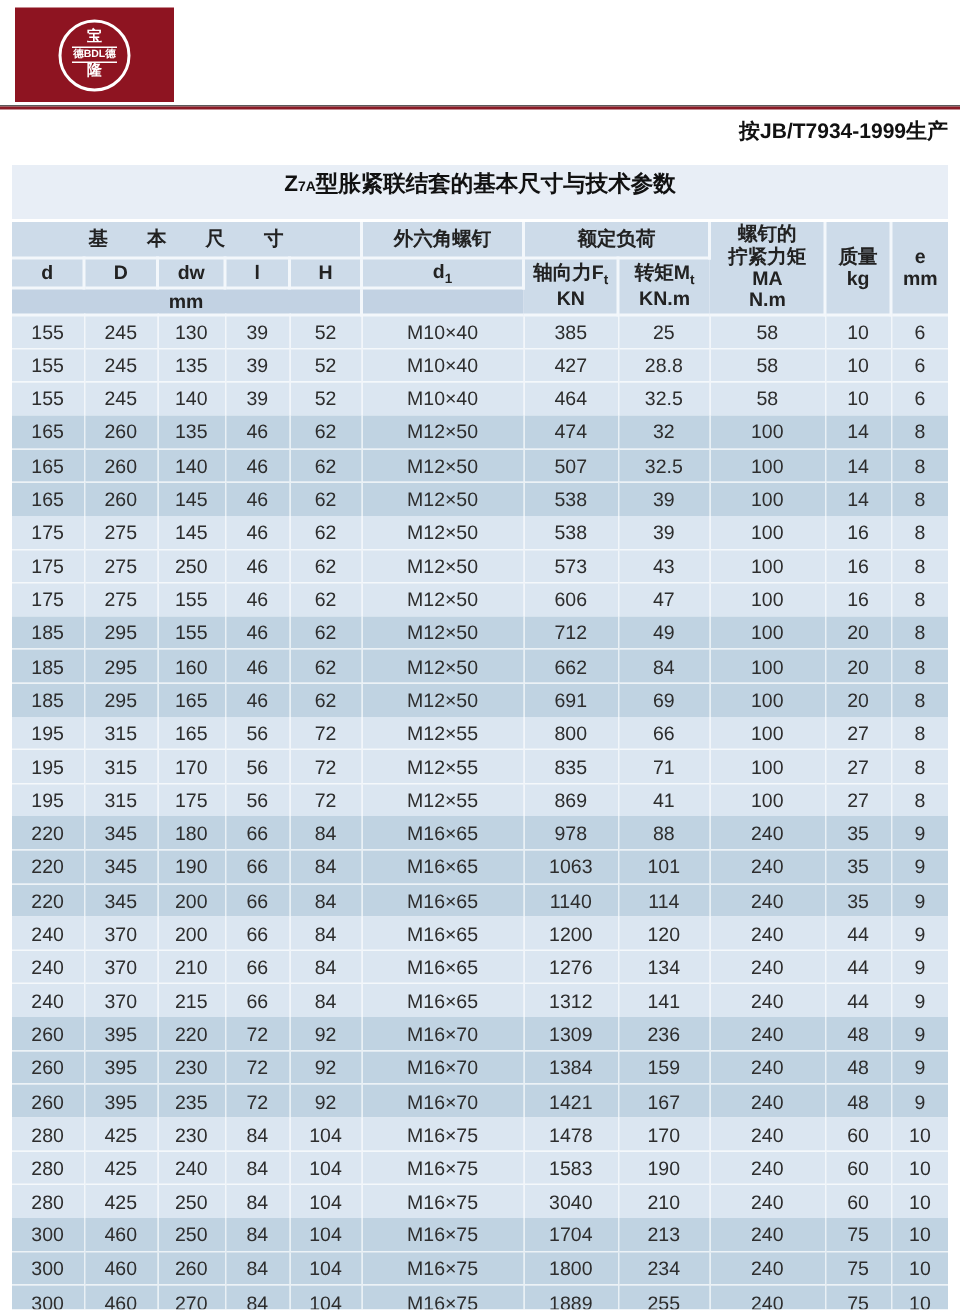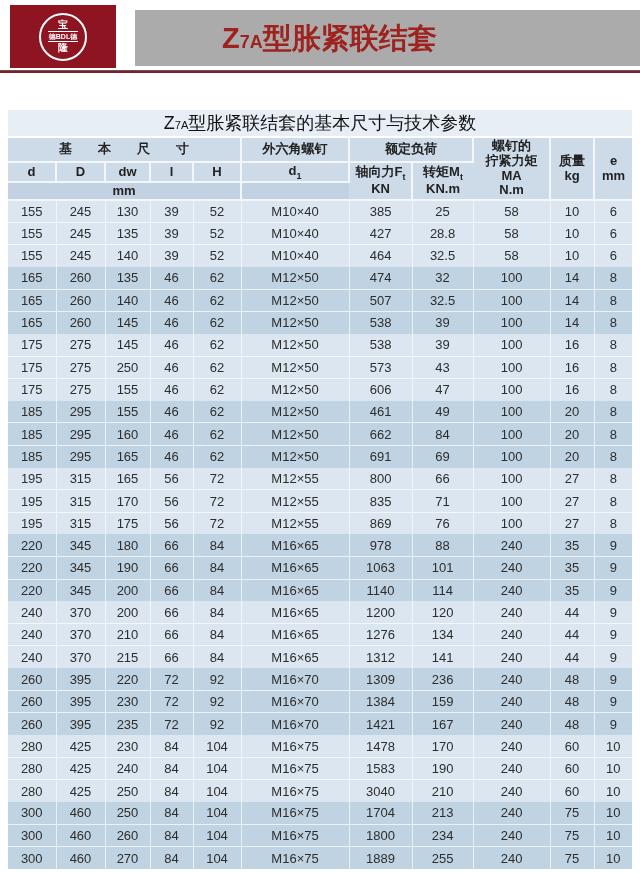--- a/index.html
+++ b/index.html
@@ -24,22 +24,22 @@
   .titlebar{position:absolute;left:135px;top:10px;right:0;height:56px;background:var(--bar-gray);
         color:var(--accent-red);font-weight:bold;font-size:29px;line-height:56px;padding-left:87px;
         white-space:nowrap;}
   .t-sub,.cap-sub{font-size:0.62em;}
   .rule{position:absolute;left:0;top:70px;width:100%;height:1px;background:#5a5a5a;}
   .rule-red{position:absolute;left:0;top:1px;width:100%;height:2px;background:var(--rule-red);}
   .standard{position:absolute;right:8px;top:79px;font-size:14px;font-weight:bold;color:#111;}
 
   
   .tablewrap{position:absolute;left:8px;top:110px;width:624px;}
-  .caption{height:26px;line-height:26px;text-align:center;background:var(--caption-bg);
-        font-size:18px;font-weight:normal;color:#111;margin-bottom:2px;}
+  .caption{height:36px;line-height:26px;text-align:center;background:var(--caption-bg);
+        font-size:15px;font-weight:bold;color:#111;margin-bottom:2px;}
   table{border-collapse:collapse;table-layout:fixed;width:624px;color:var(--text-dark);}
   th,td{text-align:center;vertical-align:middle;padding:0;}
   thead th{background:var(--header-bg);font-size:13px;font-weight:bold;color:#222;
         border-right:2px solid var(--separator);border-bottom:2px solid var(--separator);line-height:1.15;}
   thead th:last-child{border-right:none;}
   tr.h1 th{height:24px;}
   tr.h2 th{height:20px;}
   tr.h3 th{height:18px;}
   th.spread{letter-spacing:26px;padding-left:26px;font-family:Liberation Serif, serif;}
   th.unit{background:var(--unit-row-bg);font-weight:bold;}
@@ -56,24 +56,24 @@
 <div class="page">
 
   <div class="top">
     <div class="logo">
       <div class="logo-circle">
         <div class="logo-top">宝</div>
         <div class="logo-mid">德BDL德</div>
         <div class="logo-bot">隆</div>
       </div>
     </div>
-    <div class="titlebar"><span>Z</span><span class="t-sub">7A</span><span>型胀紧联结套</span></div>
     <div class="rule">
         <div class="rule-red"></div>
       </div>
+    <div class="standard">按JB/T7934-1999生产</div>
   </div>
 
   <div class="tablewrap">
     <div class="caption"><span>Z</span><span class="cap-sub">7A</span><span>型胀紧联结套的基本尺寸与技术参数</span></div>
 
     <table>
       <colgroup>
         <col style="width:48px">
           <col style="width:49px">
           <col style="width:45px">
@@ -245,21 +245,21 @@
             <td>16</td>
             <td>8</td>
           </tr>
           <tr class="dark group-start">
             <td>185</td>
             <td>295</td>
             <td>155</td>
             <td>46</td>
             <td>62</td>
             <td>M12×50</td>
-            <td>461</td>
+            <td>712</td>
             <td>49</td>
             <td>100</td>
             <td>20</td>
             <td>8</td>
           </tr>
           <tr class="dark">
             <td>185</td>
             <td>295</td>
             <td>160</td>
             <td>46</td>
@@ -311,21 +311,21 @@
             <td>8</td>
           </tr>
           <tr class="light">
             <td>195</td>
             <td>315</td>
             <td>175</td>
             <td>56</td>
             <td>72</td>
             <td>M12×55</td>
             <td>869</td>
-            <td>76</td>
+            <td>41</td>
             <td>100</td>
             <td>27</td>
             <td>8</td>
           </tr>
           <tr class="dark group-start">
             <td>220</td>
             <td>345</td>
             <td>180</td>
             <td>66</td>
             <td>84</td>

